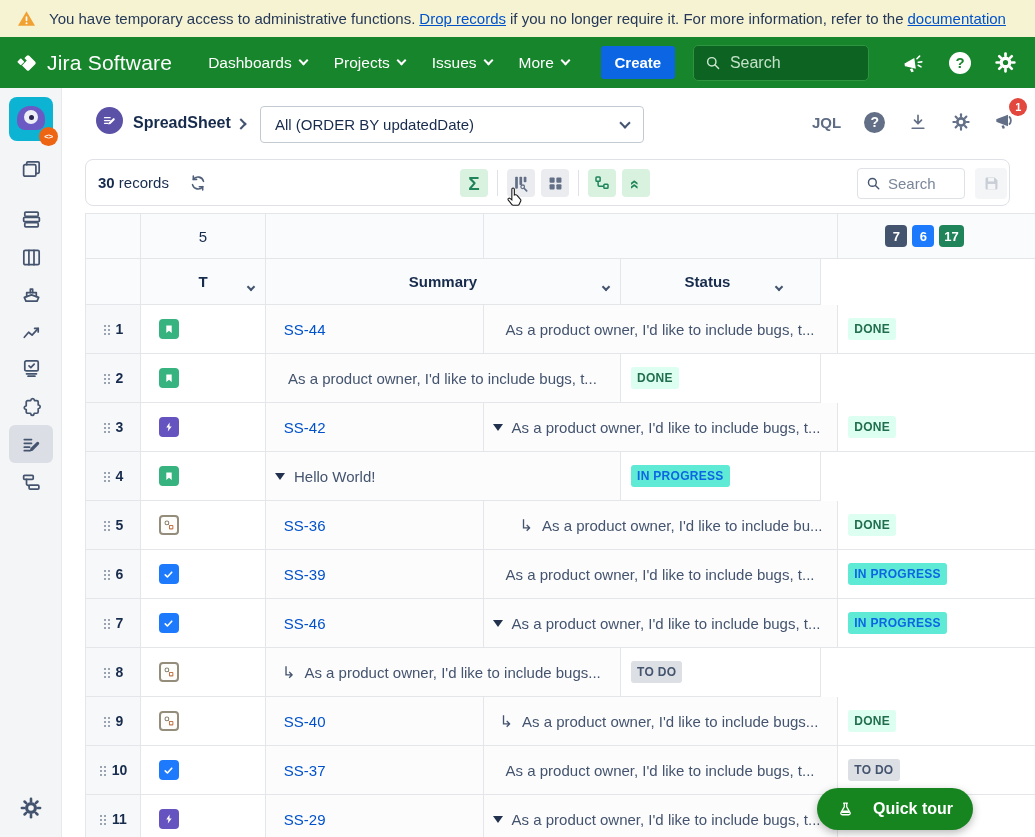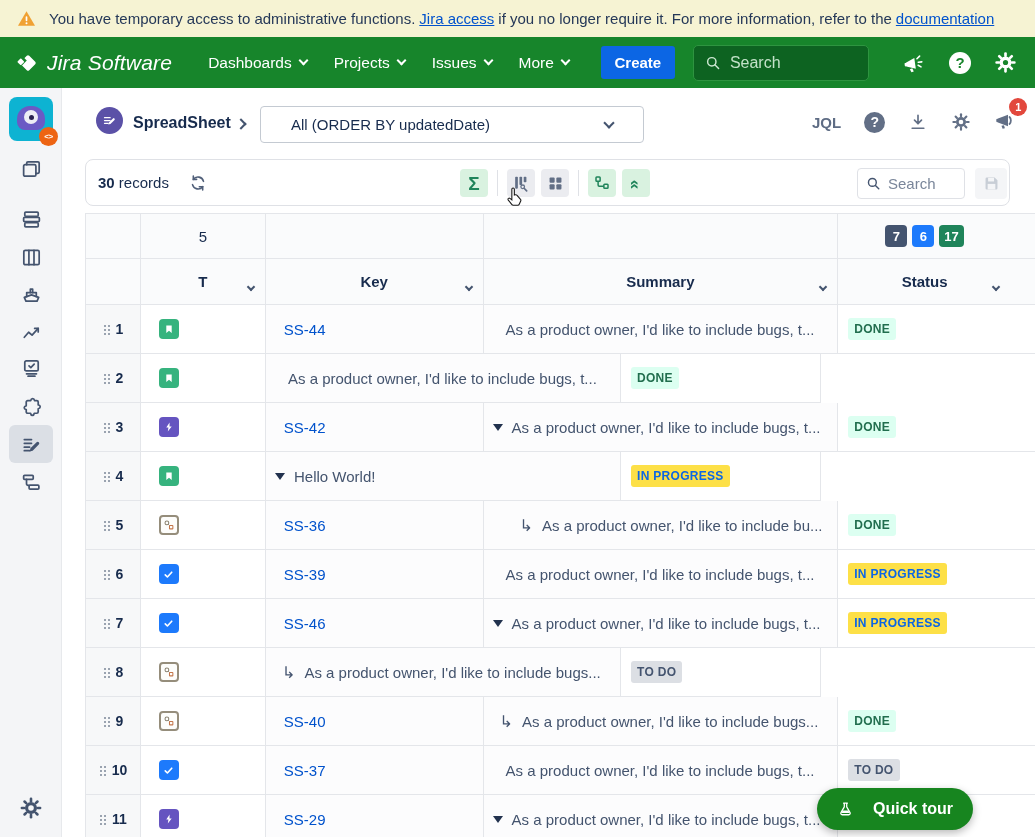--- a/index.html
+++ b/index.html
@@ -14,21 +14,21 @@
   .banner { position:absolute; top:0; left:0; width:1035px; height:37px;
     background:#F6F3D3; display:flex; align-items:center; padding-left:17px;
     font-size:15px; color:#253858; white-space:nowrap; }
   .banner .warn { width:19px; height:17px; margin-right:13px; flex:0 0 auto; }
   .banner span, .banner a { margin-right:4px; }
   .banner a { color:#0052CC; text-decoration:underline; }
 
   
   .navbar { position:absolute; top:37px; left:0; width:1035px; height:51px;
     background:#17852B; display:flex; align-items:center; color:#fff; }
-  .logo { margin-left:16px; display:flex; align-items:center; gap:7px; font-size:21px; font-weight:400; letter-spacing:.2px;font-style:italic; }
+  .logo { margin-left:16px; display:flex; align-items:center; gap:7px; font-size:21px; font-weight:400; letter-spacing:.2px; }
   .logo-mark { width:24px; height:24px; position:relative; transform:rotate(45deg) scale(.85); flex:0 0 auto; }
   .lm-big  { position:absolute; left:5px;  top:5px;  width:14px; height:14px; background:#fff; border-radius:2px; }
   .lm-cut  { position:absolute; left:1px;  top:11px; width:8px;  height:8px;  background:#17852B; }
   .lm-small{ position:absolute; left:2px;  top:14px; width:6px;  height:6px;  background:#fff; border-radius:1px; }
   .nav-menus { display:flex; margin-left:36px; gap:27px; font-size:15.5px; }
   .nav-item { display:flex; align-items:center; gap:8px; cursor:pointer; }
   .chev { width:7px; height:7px; border-right:2px solid currentColor; border-bottom:2px solid currentColor;
     transform:rotate(45deg); margin-top:-4px; flex:0 0 auto; }
   .create-btn { margin-left:32px; width:74px; height:33px; background:#0C66E4; border:none; border-radius:3px;
     color:#fff; font-size:15px; font-weight:700; font-family:inherit; cursor:pointer; }
@@ -57,21 +57,21 @@
   .side-gear { position:absolute; left:9px; top:701px; width:44px; height:38px; display:flex;
     align-items:center; justify-content:center; color:#44546F; cursor:pointer; }
 
   
   .crumb-avatar { position:absolute; left:96px; top:107px; width:27px; height:27px; border-radius:50%;
     background:#5B51A7; display:flex; align-items:center; justify-content:center; }
   .crumb-title { position:absolute; left:133px; top:114px; font-size:16px; font-weight:700; color:#172B4D; cursor:pointer; }
   .crumb-chev { position:absolute; left:237px; top:120px; width:8px; height:8px;
     border-right:2px solid #44546F; border-top:2px solid #44546F; transform:rotate(45deg); }
   .filter-dd { position:absolute; left:260px; top:106px; width:384px; height:37px; background:#fff;
-    border:1px solid #C4CAD2; border-radius:4px; display:flex; align-items:center; padding:0 30px;
+    border:1px solid #C4CAD2; border-radius:4px; display:flex; align-items:center; padding:0 14px;
     font-size:15px; color:#172B4D; cursor:pointer; }
   .filter-dd .dd-caret { margin-left:auto; width:8px; height:8px; border-right:2px solid #44546F;
     border-bottom:2px solid #44546F; transform:rotate(45deg); margin-top:-4px; }
   .hdr-right { position:absolute; left:812px; top:108px; display:flex; align-items:center; gap:23px; color:#626F86; }
   .jql-label { font-size:15px; font-weight:700; color:#5E6C84; cursor:pointer; }
   .help-gray { width:21px; height:21px; border-radius:50%; background:#626F86; color:#fff; font-weight:700;
     font-size:14px; display:flex; align-items:center; justify-content:center; cursor:pointer; }
   .icon-btn { cursor:pointer; display:flex; align-items:center; }
   .mega-wrap { position:relative; cursor:pointer; }
   .notif-badge { position:absolute; top:-10px; right:-9px; width:18px; height:18px; border-radius:50%;
@@ -131,42 +131,42 @@
   .type-subtask { background:#FDFDFB; border:2px solid #958D7B; border-radius:4px; }
   .key-link { font-size:15px; color:#0052CC; text-decoration:none; }
   .sum-txt { font-size:15px; color:#44546E; white-space:nowrap; }
   .mk-expand { width:0; height:0; border-left:5px solid transparent; border-right:5px solid transparent;
     border-top:7px solid #22324E; margin-right:9px; flex:0 0 auto; cursor:pointer; }
   .mk-child { font-size:16px; color:#44546F; margin-right:9px; flex:0 0 auto; }
   .pad-none { padding-left:22px; } .pad-expand { padding-left:9px; }
   .pad-child { padding-left:16px; } .pad-child-deep { padding-left:36px; }
   .st-badge { font-size:12px; font-weight:700; padding:4px 6px; border-radius:3px; letter-spacing:.3px; white-space:nowrap; }
   .st-done { background:#DCFFF1; color:#216E4E; }
-  .st-inprogress { background:#fde047; color:#0C66E4; }
+  .st-inprogress { background:#5eead4; color:#0C66E4; }
   .st-todo { background:#DCDFE4; color:#44546F; }
 
   
   .quick-tour { position:absolute; left:817px; top:788px; width:156px; height:42px; border:none;
     border-radius:22px; background:#17851F; color:#fff; font-size:16px; font-weight:700; font-family:inherit;
     display:flex; align-items:center; justify-content:center; gap:19px; cursor:pointer;
     box-shadow:0 3px 8px rgba(0,0,0,.28); }
 
   .cursor-hand { position:absolute; left:505px; top:185px; pointer-events:none; }
 </style>
 </head>
 <body>
 
 <div class="banner">
   <svg class="warn" viewBox="0 0 24 22">
     <path d="M12 1.5 23 20.5H1z" fill="#F0A132"></path>
     <rect x="10.9" y="8" width="2.2" height="6.4" rx="1.1" fill="#fff"></rect>
     <circle cx="12" cy="17" r="1.3" fill="#fff"></circle>
   </svg>
   <span>You have temporary access to administrative functions.</span>
-  <a>Jira access</a>
+  <a>Drop records</a>
   <span>if you no longer require it. For more information, refer to the</span>
   <a>documentation</a>
 </div>
 
 <div class="navbar">
   <div class="logo">
     <span class="logo-mark">
       <span class="lm-big"></span>
         <span class="lm-cut"></span>
         <span class="lm-small"></span>
@@ -448,24 +448,20 @@
         <span class="cnt-badge" style="background: rgb(29, 122, 252);">6</span>
         <span class="cnt-badge" style="background: rgb(31, 132, 90);">17</span>
       </div>
     </div>
     <div class="row header-row">
       <div class="c col-num"></div>
       <div class="c col-t">
         <span>T</span>
         <span class="hdr-caret"></span>
       </div>
-      <div class="c col-key">
-        <span>Key</span>
-        <span class="hdr-caret"></span>
-      </div>
       <div class="c col-sum">
         <span>Summary</span>
         <span class="hdr-caret"></span>
       </div>
       <div class="c col-status">
         <span>Status</span>
         <span class="hdr-caret"></span>
       </div>
     </div>
     <div class="row data-row">

